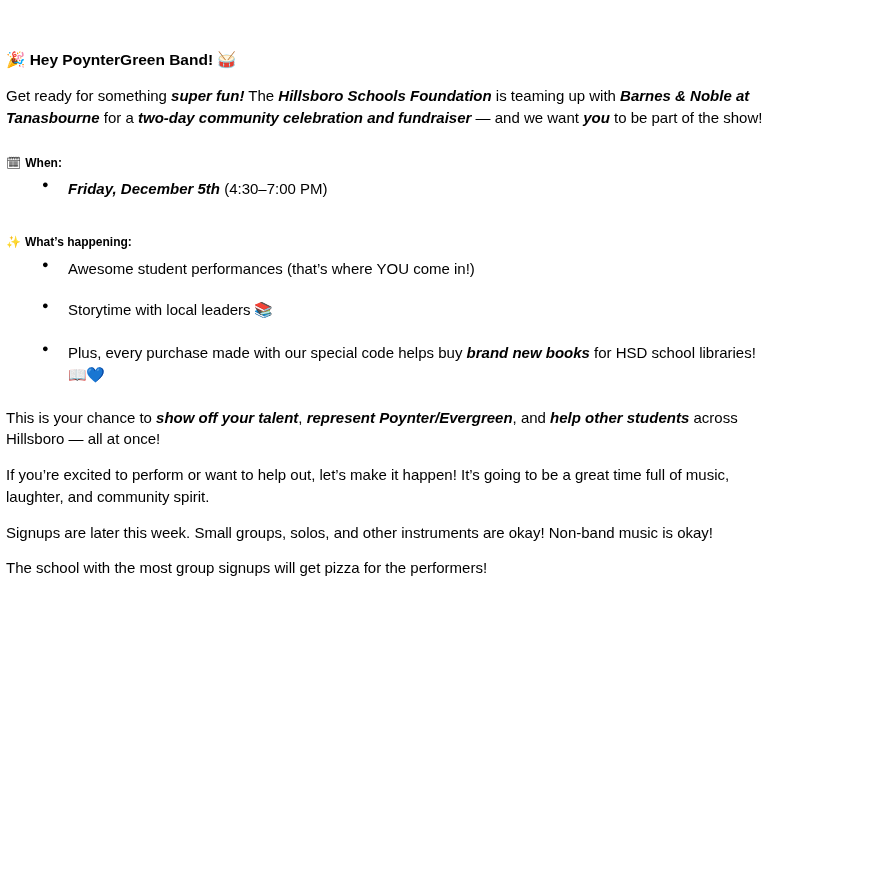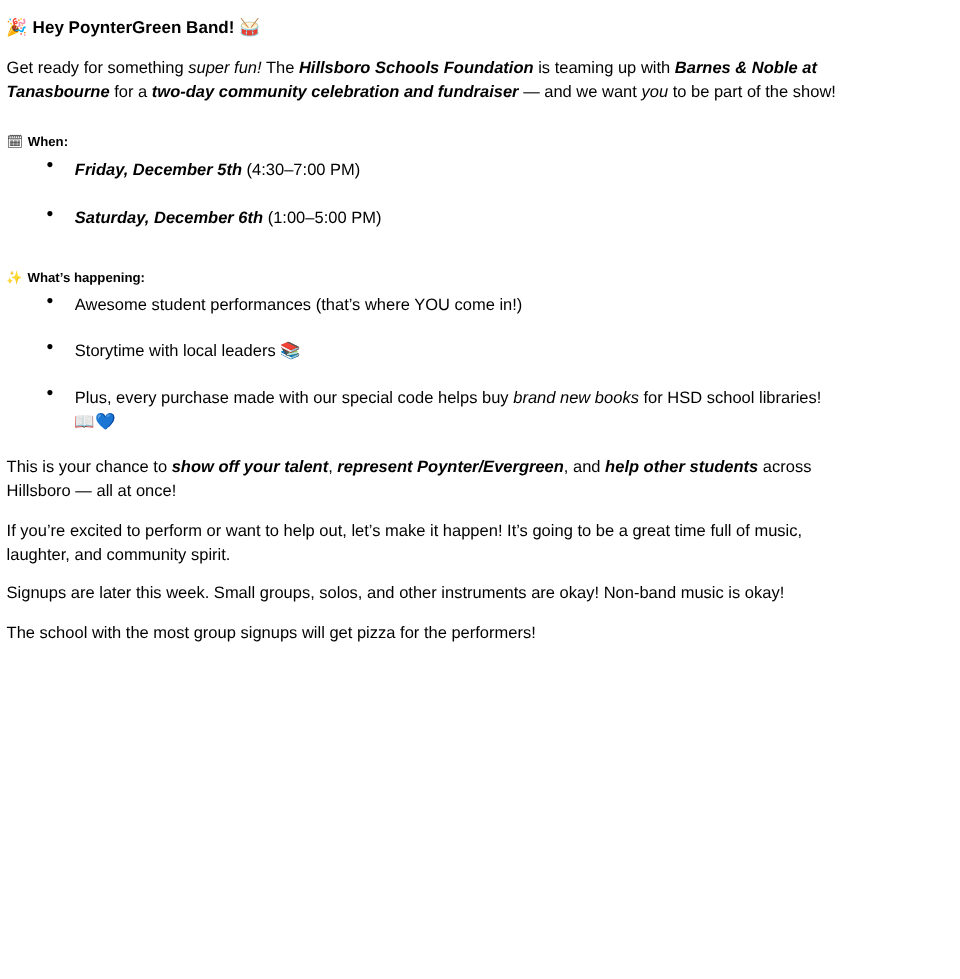--- a/index.html
+++ b/index.html
@@ -12,20 +12,21 @@
     min-height: 890px;
     font-family: "Liberation Sans", sans-serif;
     color: #000000;
     font-size: 15px;
     line-height: 1.45;
   }
   .doc {
     padding: 8px 10px 10px 6px;
     box-sizing: border-box;
     width: 778px;
+    margin-top: 35px;
   }
   .heading {
     font-weight: bold;
     font-size: 15.5px;
     margin: 6px 0 14px 0;
     display: block;
   }
   .heading .emoji {
     font-family: "DejaVu Sans", sans-serif;
     font-weight: normal;
@@ -58,21 +59,21 @@
     content: "\25CF";
     position: absolute;
     left: 36px;
     top: -1px;
     font-size: 11px;
   }
   ul.bullets.spaced-sm li {
     margin-bottom: 20px;
   }
   b { font-weight: bold; font-style: italic; }
-  i { font-style: italic; }
+  i { font-style: italic; font-weight: bold; }
   .emoji {
     font-family: "DejaVu Sans", sans-serif;
   }
   .section-when { margin-top: 26px; }
   .section-what { margin-top: 34px; }
   .after-list { margin-top: 26px; }
 </style>
 </head>
 <body>
 
@@ -88,23 +89,20 @@
     <span>Get ready for something </span><i>super fun!</i><span> The </span><b>Hillsboro Schools Foundation</b><span> is teaming up with </span><b>Barnes &amp; Noble at Tanasbourne</b><span> for a </span><b>two-day community celebration and fundraiser</b><span> — and we want </span><i>you</i><span> to be part of the show!</span>
   </p>
 
   <div class="sec-head section-when">
     <span class="emoji">🗓</span><span>When:</span>
   </div>
 
   <ul class="bullets">
     <li>
       <b>Friday, December 5th</b><span> (4:30–7:00 PM)</span>
-    </li>
-    <li>
-      <b>Saturday, December 6th</b><span> (1:00–5:00 PM)</span>
     </li>
   </ul>
 
   <div class="sec-head section-what">
     <span class="emoji">✨</span><span>What’s happening:</span>
   </div>
 
   <ul class="bullets spaced-sm">
     <li>
       <span>Awesome student performances (that’s where YOU come in!)</span>

